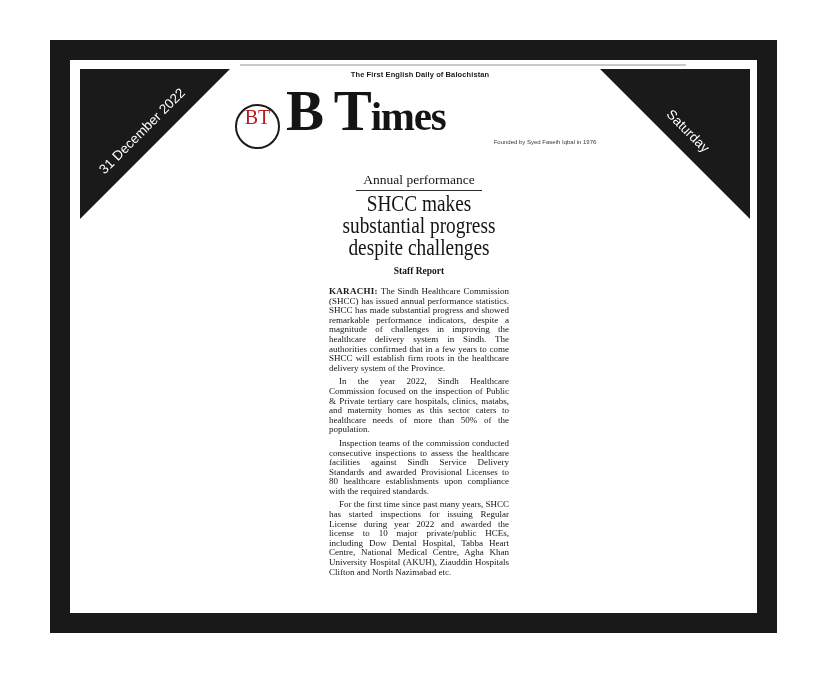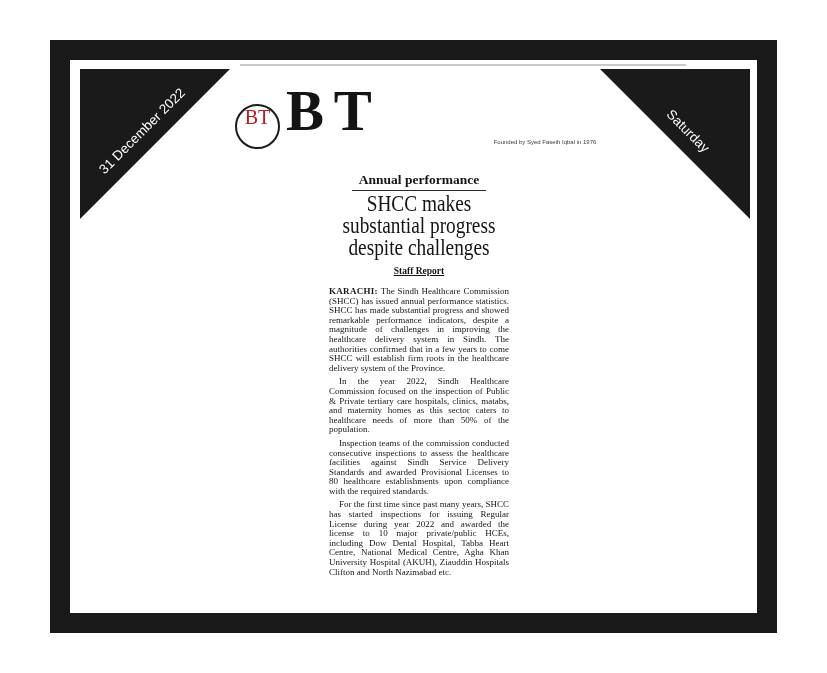--- a/index.html
+++ b/index.html
@@ -47,30 +47,30 @@
   .masthead-title .low{font-size:41px;line-height:58px;}
   .founder{
     position:absolute;left:405px;top:79px;width:140px;text-align:center;
     font-family:"Liberation Sans",sans-serif;font-size:6px;color:#3a3a3a;
   }
   
   .article{position:absolute;left:255px;top:110px;width:188px;}
   .kicker-wrap{text-align:center;}
   .kicker{
     display:inline-block;font-size:13.5px;color:#141414;
-    border-bottom:1.5px solid #2a2a2a;padding:0 7px 2px 7px;font-weight:bold;
+    border-bottom:1.5px solid #2a2a2a;padding:0 7px 2px 7px;
   }
   .headline{
     margin-top:2px;text-align:center;font-size:23px;line-height:22px;
     color:#141414;transform:scaleX(0.84);transform-origin:center top;
     font-weight:normal;
   }
   .headline .hl-line{white-space:nowrap;}
   .byline{
-    margin-top:7px;text-align:center;font-weight:bold;font-size:9.5px;color:#141414;text-decoration:underline;
+    margin-top:7px;text-align:center;font-weight:bold;font-size:9.5px;color:#141414;
   }
   .body-text{
     margin-top:11px;text-align:justify;font-size:9px;line-height:9.6px;color:#161616;
   }
   .body-text p{margin:4px;text-indent:10px;}
   .body-text p:first-child{text-indent:0;}
   .body-text .lead{font-weight:bold;letter-spacing:0.3px;}
 </style>
 </head>
 <body>
@@ -80,28 +80,30 @@
 
     <div class="corner corner-left">
       <span class="ribbon-text">31 December 2022</span>
     </div>
     <div class="corner corner-right">
       <span class="ribbon-text">Saturday</span>
     </div>
 
     <div class="top-rule"></div>
 
+    <div class="tagline">The First English Daily of Balochistan</div>
 
     <div class="logo">
       <span>BT</span>
     </div>
 
     <div class="masthead-title">
       <span class="cap">B</span>
         <span class="cap cap2">T</span>
+        <span class="low">imes</span>
     </div>
 
     <div class="founder">Founded by Syed Faseih Iqbal in 1976</div>
 
     <div class="article">
       <div class="kicker-wrap">
         <span class="kicker">Annual performance</span>
       </div>
       <div class="headline">
         <div class="hl-line">SHCC makes</div>

